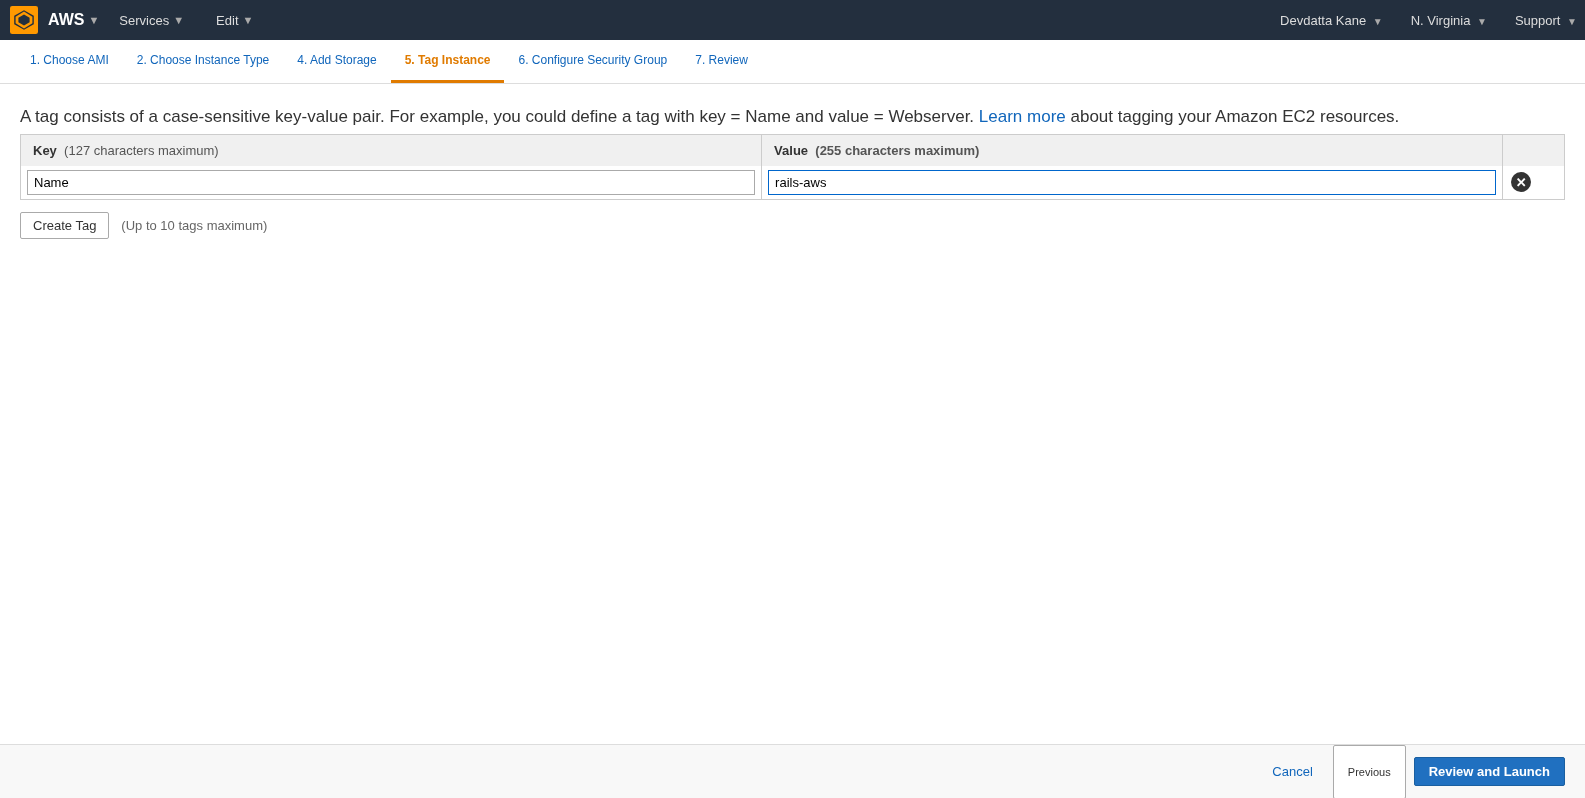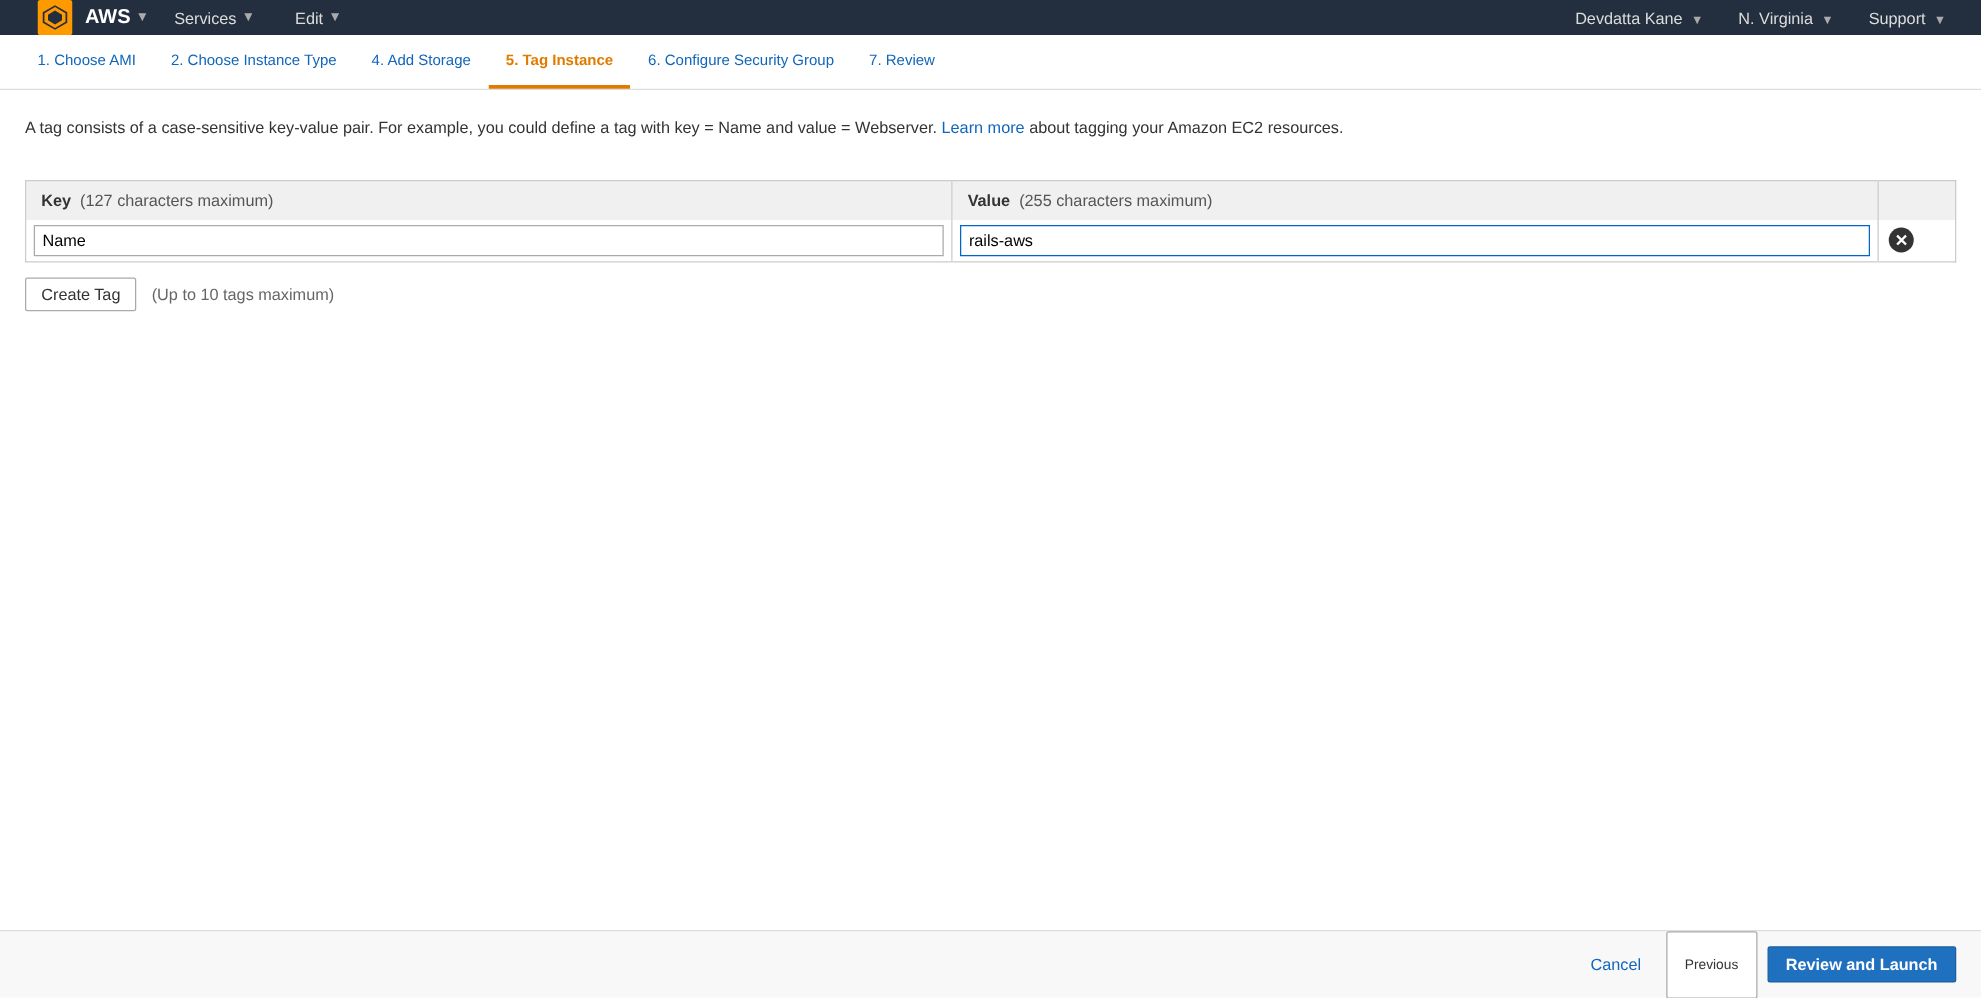--- a/index.html
+++ b/index.html
@@ -1,24 +1,24 @@
 <!DOCTYPE html>
 <html><head>
   <meta charset="utf-8">
   <style>
     * { box-sizing: border-box; margin: 0; padding: 0; }
     body { font-family: "Helvetica Neue", Arial, sans-serif; font-size: 13px; color: #333; background: #fff; }
 
     
     .top-nav {
       background: #232f3e;
-      height: 28px;
-      display: flex;
-      align-items: center;
-      padding: 0 28px;
+      height: 40px;
+      display: flex;
+      align-items: center;
+      padding: 0 8px;
       color: #fff;
     }
     .top-nav .aws-logo {
       width: 32px;
       height: 32px;
       margin-right: 8px;
       display: flex;
       align-items: center;
       justify-content: center;
     }
@@ -91,23 +91,23 @@
     .main-content {
       padding: 20px 20px 20px 20px;
     }
     .page-title {
       font-size: 22px;
       font-weight: normal;
       margin-bottom: 8px;
       color: #333;
     }
     .page-description {
-      font-size: 13px;
-      color: #333;
-      margin-bottom: 32px;
+      font-size: 17px;
+      color: #333;
+      margin-bottom: 4px;
       line-height: 1.5;
     }
     .page-description a {
       color: #1166bb;
       text-decoration: none;
     }
 
     
     .tag-table {
       width: 100%;
@@ -317,21 +317,21 @@
 
   <table class="tag-table">
     <thead>
       <tr>
         <th class="key-col">
           <span>Key</span>
           &nbsp;<span style="font-weight:normal; color:#555;">(127 characters maximum)</span>
         </th>
         <th class="value-col">
           <span>Value</span>
-          &nbsp;<span style="font-weight:normal; color:#555;text-align:center;">(255 characters maximum)</span>
+          &nbsp;<span style="font-weight:bold; color:#555;text-align:center;">(255 characters maximum)</span>
         </th>
         <th></th>
       </tr>
     </thead>
     <tbody id="tag-rows">
       <tr>
         <td class="key-col">
           <input type="text" class="tag-input" value="Name" style="">
         </td>
         <td class="value-col">

